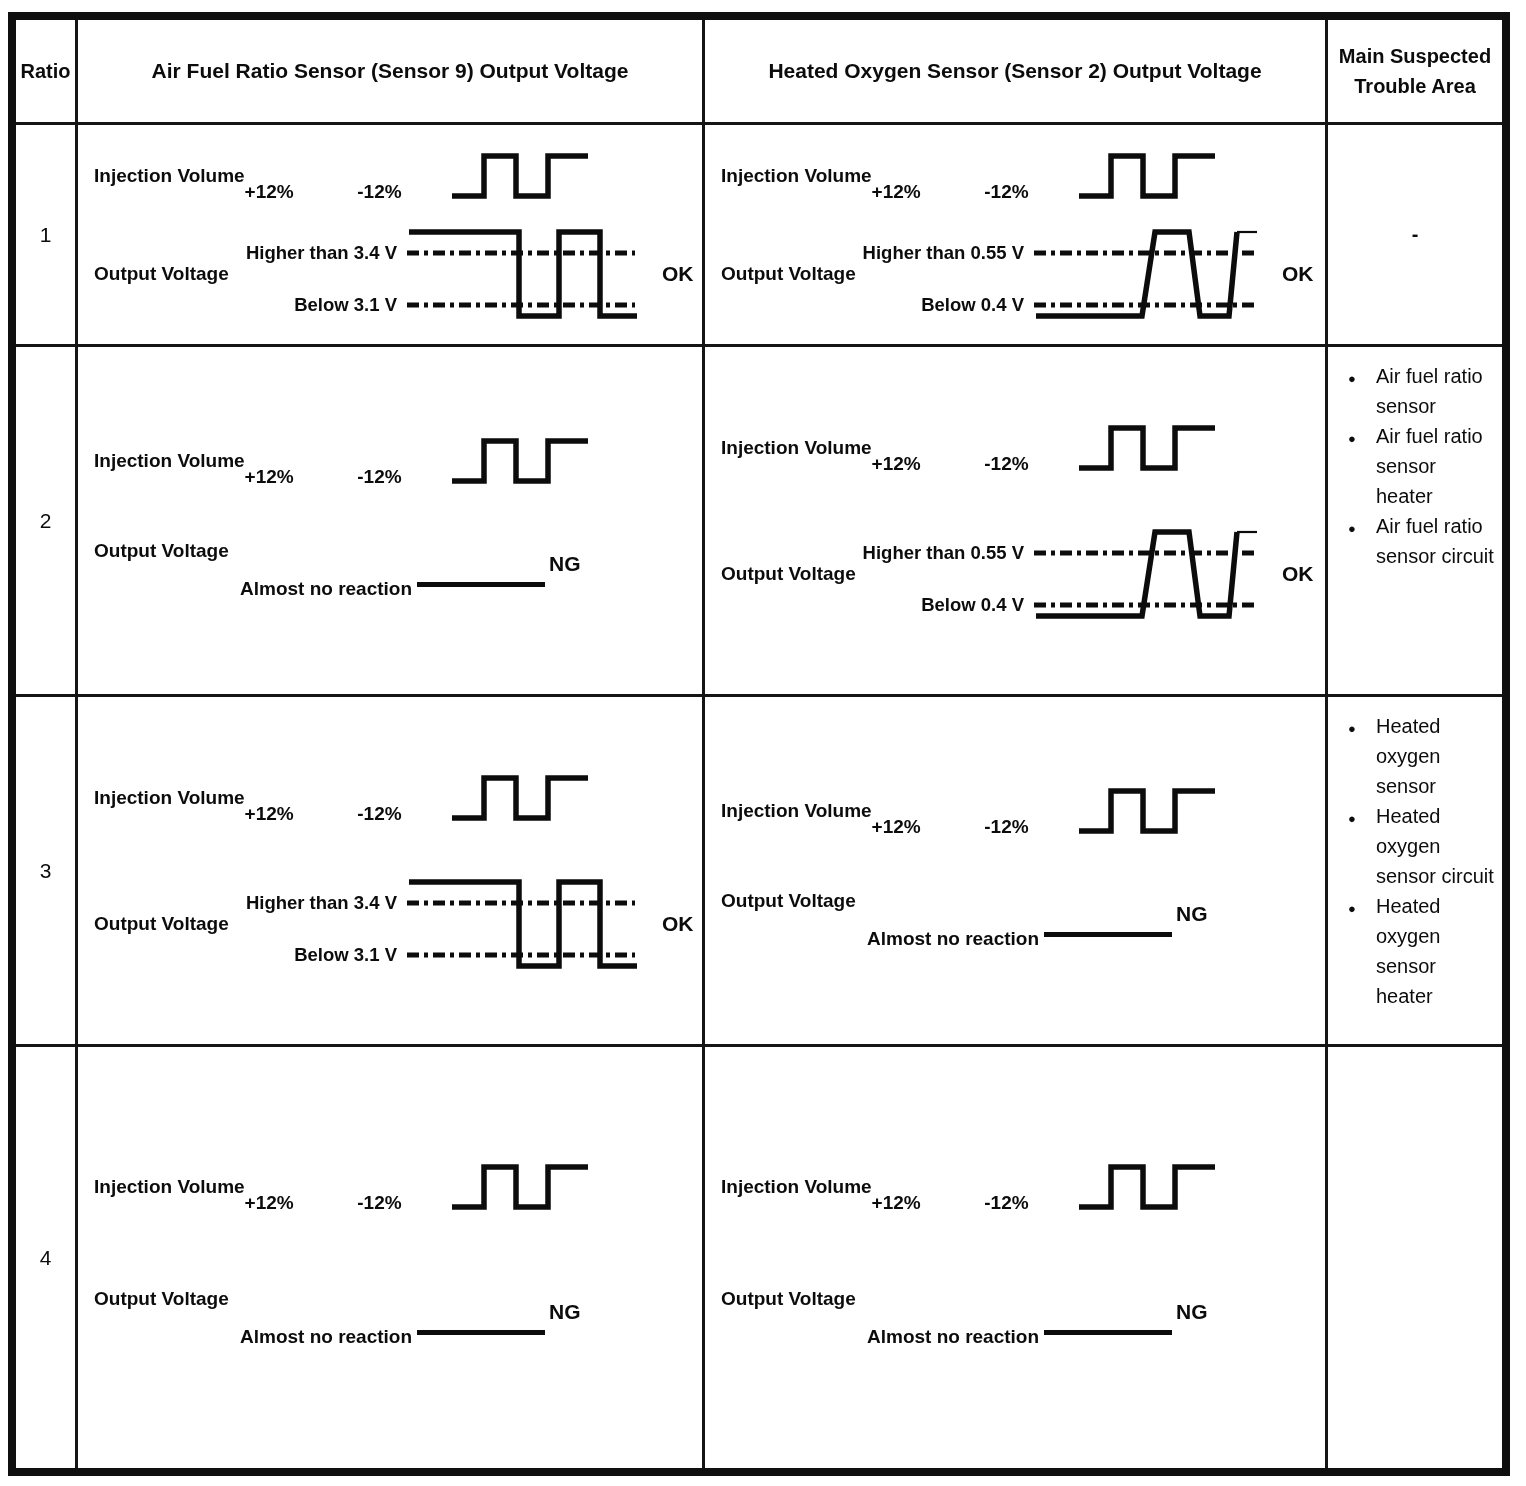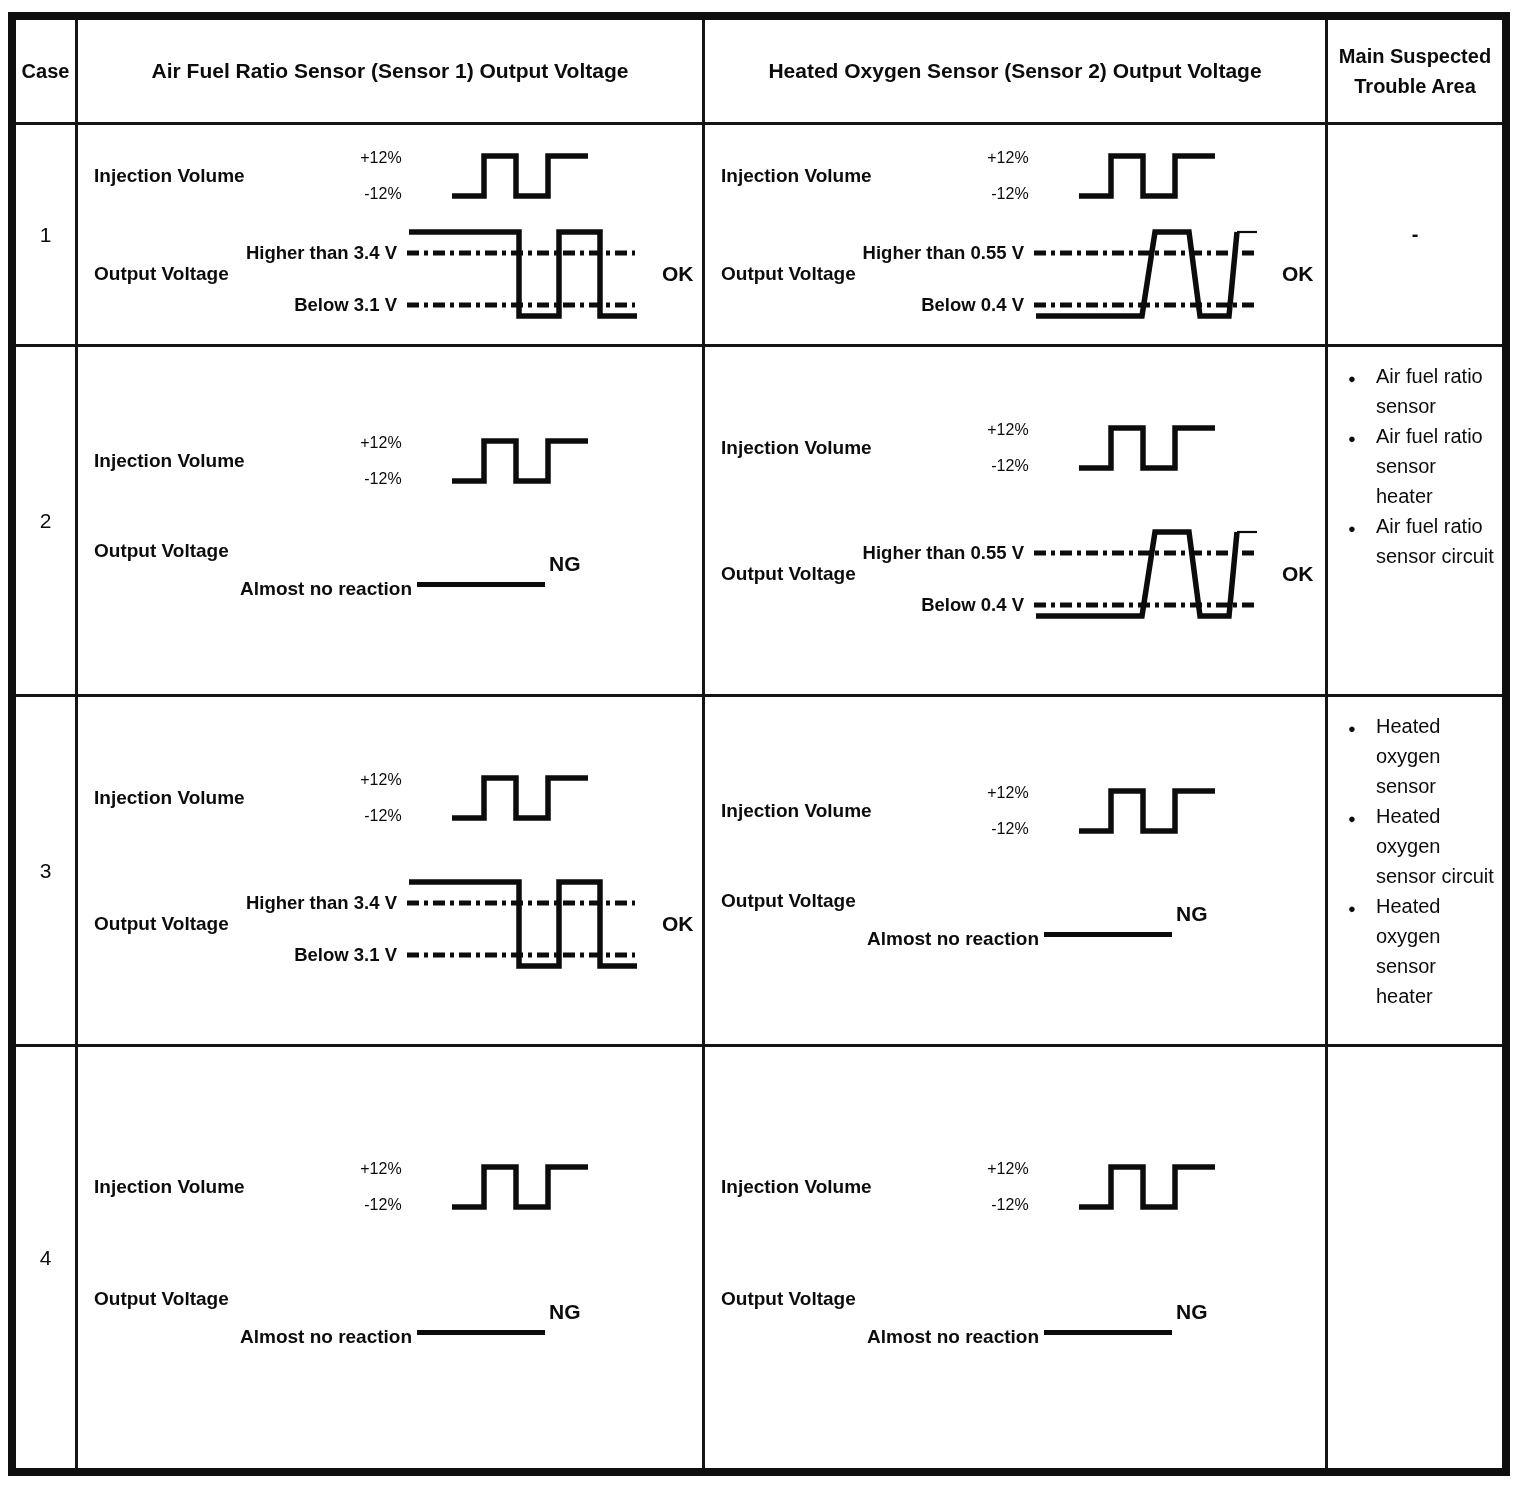--- a/index.html
+++ b/index.html
@@ -19,22 +19,22 @@
   .diag{height:100%;display:flex;flex-direction:column;justify-content:center;}
   .r1 .diag{gap:24px;}
   .r2 .diag,.r3 .diag{gap:52px;}
   .r4 .diag{gap:74px;}
   .drow{display:flex;}
   .drow.inj{align-items:center;}
   .drow.out-ok{align-items:center;}
   .drow.out-ng{align-items:flex-start;}
   .dlabel{flex:0 0 146px;padding-left:16px;font-weight:bold;font-size:19px;white-space:nowrap;}
   .dmid{flex:0 0 157px;padding-right:10px;}
-  .injmid{display:flex;flex-direction:column;align-items:flex-end;justify-content:space-between;height:54px;
-          font-weight:normal;font-size:16px;padding-right:48px;}
+  .injmid{display:flex;align-items:flex-end;justify-content:space-between;height:54px;
+          font-weight:bold;font-size:19px;padding-right:48px;}
   .thr{position:relative;height:94px;}
   .thr span{position:absolute;right:10px;transform:translateY(-50%);font-weight:bold;font-size:18.5px;white-space:nowrap;margin-left:48px;}
   .t-up{top:26px;}
   .t-dn{top:78px;}
   .wave{flex:0 0 auto;display:block;}
   .wv{fill:none;stroke:#0c0c0c;stroke-width:5.5;}
   .wvthin{fill:none;stroke:#0c0c0c;stroke-width:2.2;}
   .dash{fill:none;stroke:#0c0c0c;stroke-width:5;stroke-dasharray:12 5 4 5;}
   .res{font-weight:bold;font-size:21px;margin-left:23px;}
   
@@ -50,22 +50,22 @@
   .tlist li{display:flex;align-items:flex-start;}
   .bullet{flex:0 0 28px;}
   .bullet::before{content:"●";font-size:13px;line-height:30px;}
   .tlist .ttext{max-width:120px;}
 </style>
 </head>
 <body>
 
 <div class="table">
 
-  <div class="cell hcell hcase b-r b-b">Case</div>
-  <div class="cell hcell b-r b-b">Air Fuel Ratio Sensor (Sensor 1) Output Voltage</div>
+  <div class="cell hcell hcase b-r b-b">Ratio</div>
+  <div class="cell hcell b-r b-b">Air Fuel Ratio Sensor (Sensor 9) Output Voltage</div>
   <div class="cell hcell b-r b-b">Heated Oxygen Sensor (Sensor 2) Output Voltage</div>
   <div class="cell hcell htrouble b-b">Main Suspected Trouble Area</div>
 
   <div class="cell casecell b-r b-b">1</div>
 
   <div class="cell r1 b-r b-b">
     <div class="diag">
       <div class="drow inj">
         <div class="dlabel">Injection Volume</div>
         <div class="dmid injmid">

